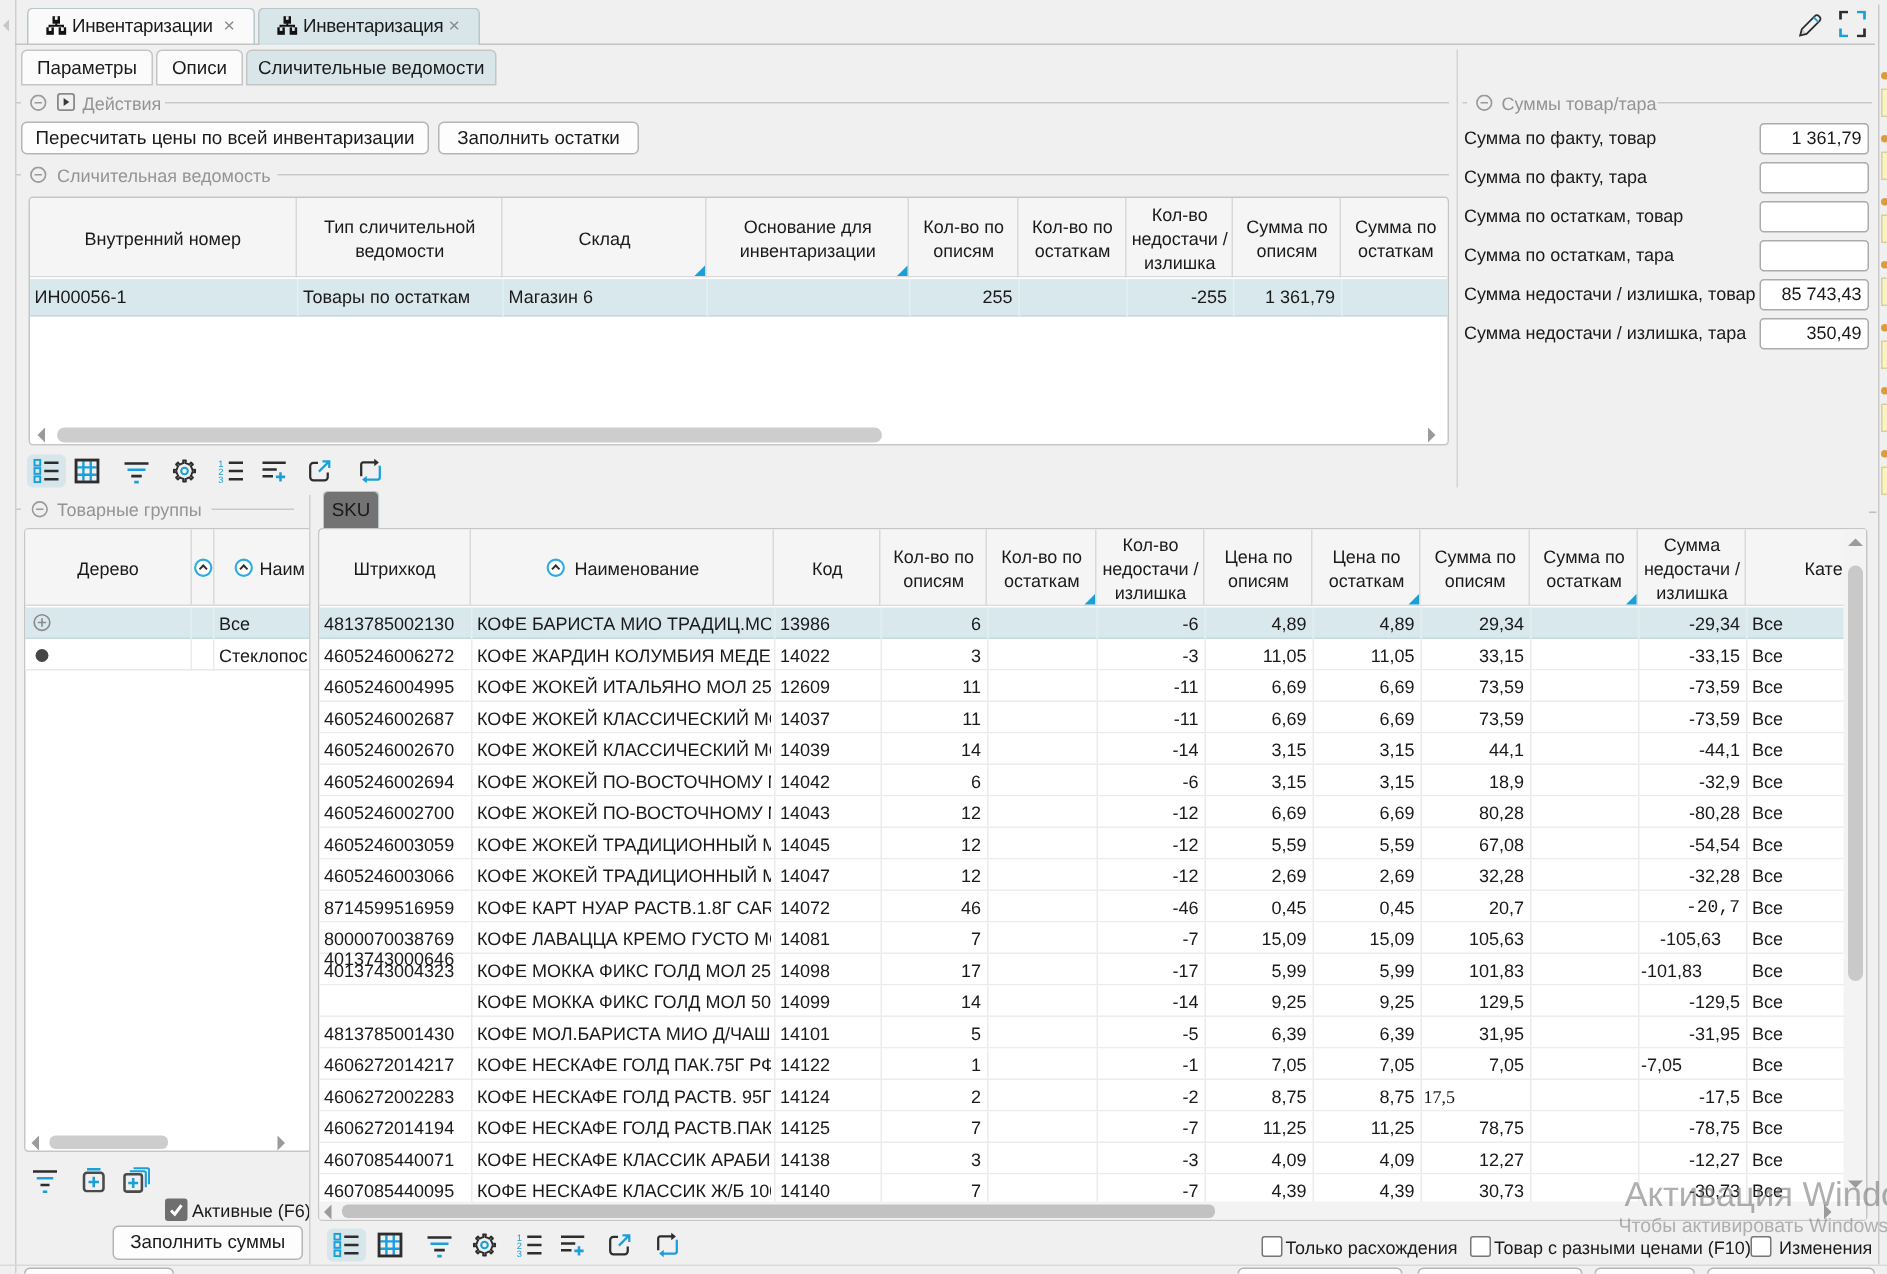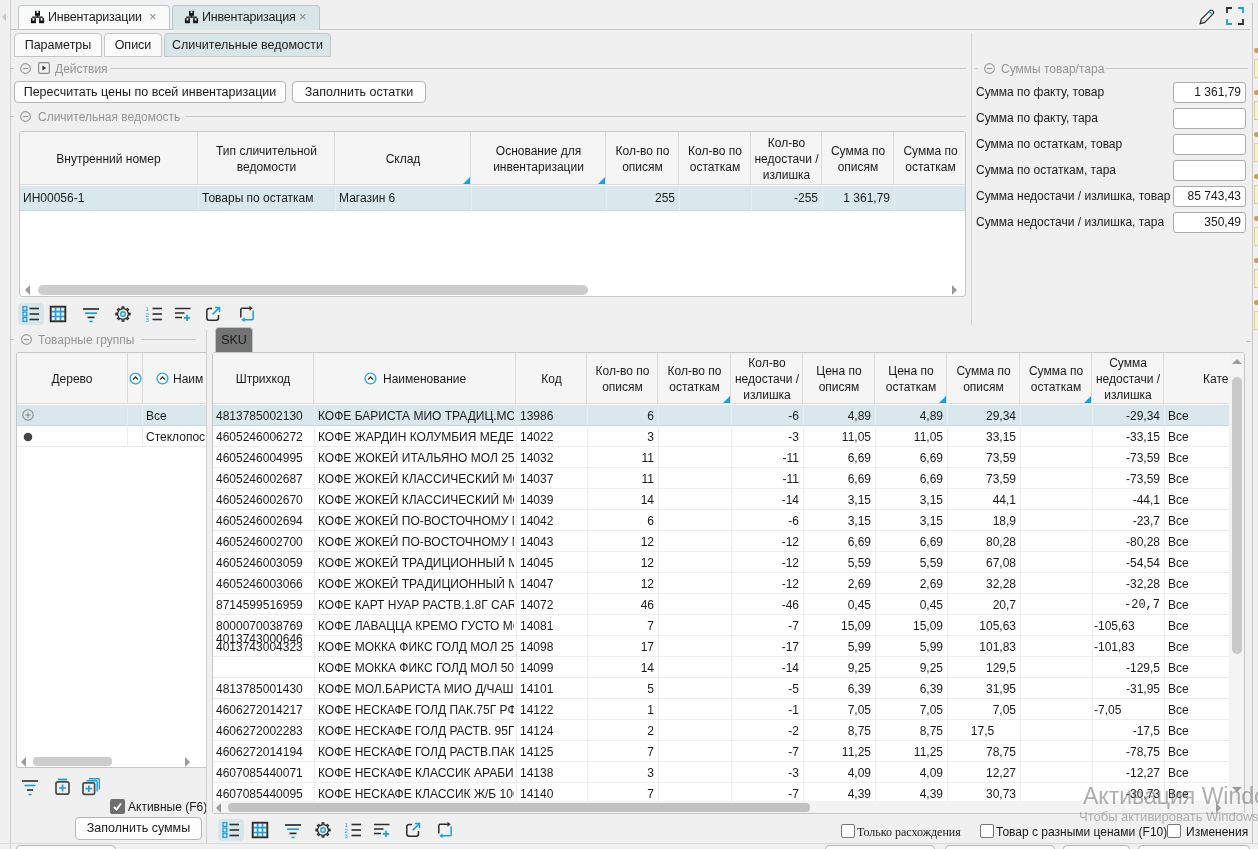--- a/index.html
+++ b/index.html
@@ -311,21 +311,21 @@
 <div style="position:absolute;left:1092px;top:426px;width:1px;height:21px;background:#ececec;"></div>
 <div style="position:absolute;left:1164px;top:426px;width:1px;height:21px;background:#ececec;"></div>
 <div class="cell" style="left:1094px;top:430px;width:66px;text-align:right;">-33,15</div>
 <div class="cell" style="left:1168px;top:430px;width:74px;">Все</div>
 <div style="position:absolute;left:213px;top:447px;width:1031px;height:21px;background:#fff;border-bottom:1px solid #ececec;"></div>
 <div style="position:absolute;left:314px;top:447px;width:1px;height:21px;background:#ececec;"></div>
 <div class="cell" style="left:216px;top:451px;width:96px;">4605246004995</div>
 <div style="position:absolute;left:516px;top:447px;width:1px;height:21px;background:#ececec;"></div>
 <div class="cell" style="left:318px;top:451px;width:196px;">КОФЕ ЖОКЕЙ ИТАЛЬЯНО МОЛ 250</div>
 <div style="position:absolute;left:587px;top:447px;width:1px;height:21px;background:#ececec;"></div>
-<div class="cell" style="left:520px;top:451px;width:65px;">14032</div>
+<div class="cell" style="left:520px;top:451px;width:65px;">12609</div>
 <div style="position:absolute;left:658px;top:447px;width:1px;height:21px;background:#ececec;"></div>
 <div class="cell" style="left:589px;top:451px;width:65px;text-align:right;">11</div>
 <div style="position:absolute;left:731px;top:447px;width:1px;height:21px;background:#ececec;"></div>
 <div style="position:absolute;left:803px;top:447px;width:1px;height:21px;background:#ececec;"></div>
 <div class="cell" style="left:733px;top:451px;width:66px;text-align:right;">-11</div>
 <div style="position:absolute;left:875px;top:447px;width:1px;height:21px;background:#ececec;"></div>
 <div class="cell" style="left:805px;top:451px;width:66px;text-align:right;">6,69</div>
 <div style="position:absolute;left:947px;top:447px;width:1px;height:21px;background:#ececec;"></div>
 <div class="cell" style="left:877px;top:451px;width:66px;text-align:right;">6,69</div>
 <div style="position:absolute;left:1020px;top:447px;width:1px;height:21px;background:#ececec;"></div>
@@ -391,21 +391,21 @@
 <div style="position:absolute;left:803px;top:510px;width:1px;height:21px;background:#ececec;"></div>
 <div class="cell" style="left:733px;top:514px;width:66px;text-align:right;">-6</div>
 <div style="position:absolute;left:875px;top:510px;width:1px;height:21px;background:#ececec;"></div>
 <div class="cell" style="left:805px;top:514px;width:66px;text-align:right;">3,15</div>
 <div style="position:absolute;left:947px;top:510px;width:1px;height:21px;background:#ececec;"></div>
 <div class="cell" style="left:877px;top:514px;width:66px;text-align:right;">3,15</div>
 <div style="position:absolute;left:1020px;top:510px;width:1px;height:21px;background:#ececec;"></div>
 <div class="cell" style="left:949px;top:514px;width:67px;text-align:right;">18,9</div>
 <div style="position:absolute;left:1092px;top:510px;width:1px;height:21px;background:#ececec;"></div>
 <div style="position:absolute;left:1164px;top:510px;width:1px;height:21px;background:#ececec;"></div>
-<div class="cell" style="left:1094px;top:514px;width:66px;text-align:right;">-23,7</div>
+<div class="cell" style="left:1094px;top:514px;width:66px;text-align:right;">-32,9</div>
 <div class="cell" style="left:1168px;top:514px;width:74px;">Все</div>
 <div style="position:absolute;left:213px;top:531px;width:1031px;height:21px;background:#fff;border-bottom:1px solid #ececec;"></div>
 <div style="position:absolute;left:314px;top:531px;width:1px;height:21px;background:#ececec;"></div>
 <div class="cell" style="left:216px;top:535px;width:96px;">4605246002700</div>
 <div style="position:absolute;left:516px;top:531px;width:1px;height:21px;background:#ececec;"></div>
 <div class="cell" style="left:318px;top:535px;width:196px;">КОФЕ ЖОКЕЙ ПО-ВОСТОЧНОМУ М</div>
 <div style="position:absolute;left:587px;top:531px;width:1px;height:21px;background:#ececec;"></div>
 <div class="cell" style="left:520px;top:535px;width:65px;">14043</div>
 <div style="position:absolute;left:658px;top:531px;width:1px;height:21px;background:#ececec;"></div>
 <div class="cell" style="left:589px;top:535px;width:65px;text-align:right;">12</div>
@@ -501,21 +501,21 @@
 <div style="position:absolute;left:803px;top:615px;width:1px;height:21px;background:#ececec;"></div>
 <div class="cell" style="left:733px;top:619px;width:66px;text-align:right;">-7</div>
 <div style="position:absolute;left:875px;top:615px;width:1px;height:21px;background:#ececec;"></div>
 <div class="cell" style="left:805px;top:619px;width:66px;text-align:right;">15,09</div>
 <div style="position:absolute;left:947px;top:615px;width:1px;height:21px;background:#ececec;"></div>
 <div class="cell" style="left:877px;top:619px;width:66px;text-align:right;">15,09</div>
 <div style="position:absolute;left:1020px;top:615px;width:1px;height:21px;background:#ececec;"></div>
 <div class="cell" style="left:949px;top:619px;width:67px;text-align:right;">105,63</div>
 <div style="position:absolute;left:1092px;top:615px;width:1px;height:21px;background:#ececec;"></div>
 <div style="position:absolute;left:1164px;top:615px;width:1px;height:21px;background:#ececec;"></div>
-<div class="cell" style="left:1094px;top:619px;width:66px;text-align:left;">-105,63</div>
+<div class="cell" style="left:1094px;top:619px;width:66px;text-align:center;">-105,63</div>
 <div class="cell" style="left:1168px;top:619px;width:74px;">Все</div>
 <div style="position:absolute;left:213px;top:636px;width:1031px;height:21px;background:#fff;border-bottom:1px solid #ececec;"></div>
 <div style="position:absolute;left:314px;top:636px;width:1px;height:21px;background:#ececec;"></div>
 <div class="cell" style="left:216px;top:640px;width:96px;">4013743004323</div>
 <div style="position:absolute;left:516px;top:636px;width:1px;height:21px;background:#ececec;"></div>
 <div class="cell" style="left:318px;top:640px;width:196px;">КОФЕ МОККА ФИКС ГОЛД МОЛ 250</div>
 <div style="position:absolute;left:587px;top:636px;width:1px;height:21px;background:#ececec;"></div>
 <div class="cell" style="left:520px;top:640px;width:65px;">14098</div>
 <div style="position:absolute;left:658px;top:636px;width:1px;height:21px;background:#ececec;"></div>
 <div class="cell" style="left:589px;top:640px;width:65px;text-align:right;">17</div>
@@ -608,21 +608,21 @@
 <div style="position:absolute;left:658px;top:720px;width:1px;height:21px;background:#ececec;"></div>
 <div class="cell" style="left:589px;top:724px;width:65px;text-align:right;">2</div>
 <div style="position:absolute;left:731px;top:720px;width:1px;height:21px;background:#ececec;"></div>
 <div style="position:absolute;left:803px;top:720px;width:1px;height:21px;background:#ececec;"></div>
 <div class="cell" style="left:733px;top:724px;width:66px;text-align:right;">-2</div>
 <div style="position:absolute;left:875px;top:720px;width:1px;height:21px;background:#ececec;"></div>
 <div class="cell" style="left:805px;top:724px;width:66px;text-align:right;">8,75</div>
 <div style="position:absolute;left:947px;top:720px;width:1px;height:21px;background:#ececec;"></div>
 <div class="cell" style="left:877px;top:724px;width:66px;text-align:right;">8,75</div>
 <div style="position:absolute;left:1020px;top:720px;width:1px;height:21px;background:#ececec;"></div>
-<div class="cell" style="left:949px;top:724px;width:67px;text-align:center;">17,5</div>
+<div class="cell" style="left:949px;top:724px;width:67px;text-align:left;font-family:Liberation Serif, serif;">17,5</div>
 <div style="position:absolute;left:1092px;top:720px;width:1px;height:21px;background:#ececec;"></div>
 <div style="position:absolute;left:1164px;top:720px;width:1px;height:21px;background:#ececec;"></div>
 <div class="cell" style="left:1094px;top:724px;width:66px;text-align:right;">-17,5</div>
 <div class="cell" style="left:1168px;top:724px;width:74px;">Все</div>
 <div style="position:absolute;left:213px;top:741px;width:1031px;height:21px;background:#fff;border-bottom:1px solid #ececec;"></div>
 <div style="position:absolute;left:314px;top:741px;width:1px;height:21px;background:#ececec;"></div>
 <div class="cell" style="left:216px;top:745px;width:96px;">4606272014194</div>
 <div style="position:absolute;left:516px;top:741px;width:1px;height:21px;background:#ececec;"></div>
 <div class="cell" style="left:318px;top:745px;width:196px;">КОФЕ НЕСКАФЕ ГОЛД РАСТВ.ПАК 1!</div>
 <div style="position:absolute;left:587px;top:741px;width:1px;height:21px;background:#ececec;"></div>
@@ -733,21 +733,21 @@
     <path d="M8 3.5H5a2.2 2.2 0 0 0 -2.2 2.2V13a2.2 2.2 0 0 0 2.2 2.2h7.3a2.2 2.2 0 0 0 2.2-2.2V10" fill="none" stroke="#2d2d2d" stroke-width="1.5"></path>
     <path d="M8.6 9.4 L15.3 2.7 M15.5 7V2.5H11" fill="none" stroke="#1b9fd8" stroke-width="1.5"></path>
   </svg>
 <svg style="position:absolute;left:436px;top:821px" width="18" height="18" viewBox="0 0 18 18">
     <path d="M2.8 12.5V4.6a1.3 1.3 0 0 1 1.3-1.3H12" fill="none" stroke="#2d2d2d" stroke-width="1.5"></path>
     <path d="M11.5 0.8 L14.6 3.3 L11.5 5.8 Z" fill="#2d2d2d"></path>
     <path d="M15.2 5.5v7.9a1.3 1.3 0 0 1-1.3 1.3H6" fill="none" stroke="#1b9fd8" stroke-width="1.5"></path>
     <path d="M6.5 12.2 L3.4 14.7 L6.5 17.2 Z" fill="#1b9fd8"></path>
   </svg>
 <div style="position:absolute;left:841px;top:824px;width:14px;height:14px;background:#fff;border:1px solid #767676;border-radius:2px;box-sizing:border-box;"></div>
-<div style="position:absolute;left:857px;top:825px;font-size:12px;color:#1a1a1a;white-space:nowrap;font-family:Liberation Serif, serif;">Только расхождения</div>
+<div style="position:absolute;left:857px;top:825px;font-size:12px;color:#1a1a1a;white-space:nowrap;">Только расхождения</div>
 <div style="position:absolute;left:980px;top:824px;width:14px;height:14px;background:#fff;border:1px solid #767676;border-radius:2px;box-sizing:border-box;"></div>
 <div style="position:absolute;left:996px;top:825px;font-size:12px;color:#1a1a1a;white-space:nowrap;">Товар с разными ценами (F10)</div>
 <div style="position:absolute;left:1167px;top:824px;width:14px;height:14px;background:#fff;border:1px solid #767676;border-radius:2px;box-sizing:border-box;"></div>
 <div style="position:absolute;left:1186px;top:825px;font-size:12px;color:#1a1a1a;white-space:nowrap;">Изменения</div>
 <div style="position:absolute;left:0;top:843px;width:1258px;height:1px;background:#d9d9d9;"></div>
 <div style="position:absolute;left:16px;top:845px;width:100px;height:10px;background:#fcfcfc;border:1px solid #b5b5b5;border-radius:4px 4px 0 0;"></div>
 <div style="position:absolute;left:825px;top:845px;width:110px;height:10px;background:#fcfcfc;border:1px solid #b5b5b5;border-radius:4px 4px 0 0;"></div>
 <div style="position:absolute;left:945px;top:845px;width:110px;height:10px;background:#fcfcfc;border:1px solid #b5b5b5;border-radius:4px 4px 0 0;"></div>
 <div style="position:absolute;left:1063px;top:845px;width:67px;height:10px;background:#fcfcfc;border:1px solid #b5b5b5;border-radius:4px 4px 0 0;"></div>
 <div style="position:absolute;left:1138px;top:845px;width:112px;height:10px;background:#fcfcfc;border:1px solid #b5b5b5;border-radius:4px 4px 0 0;"></div>

